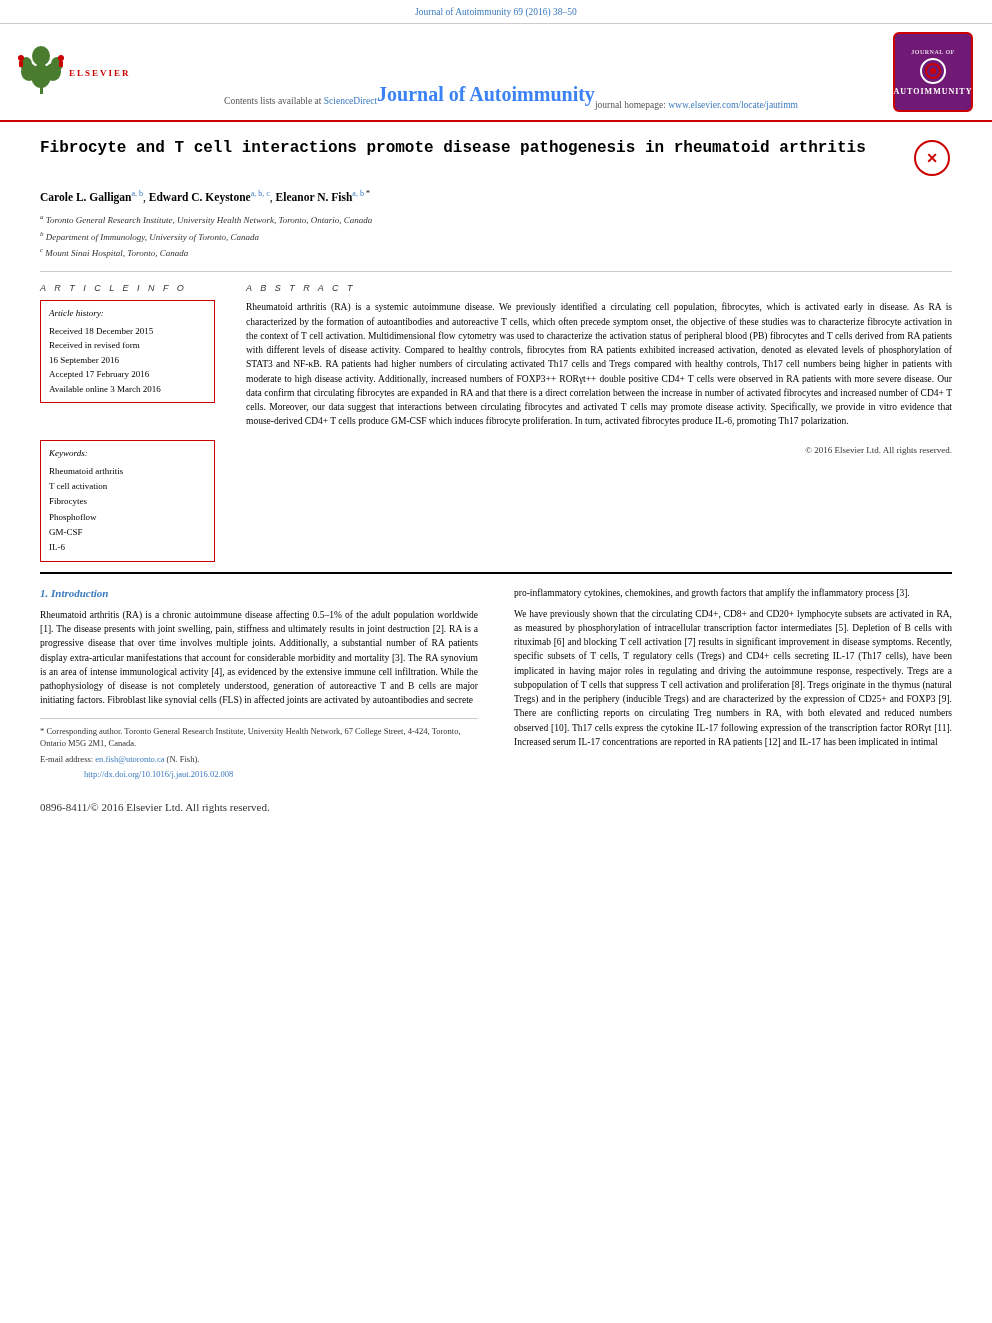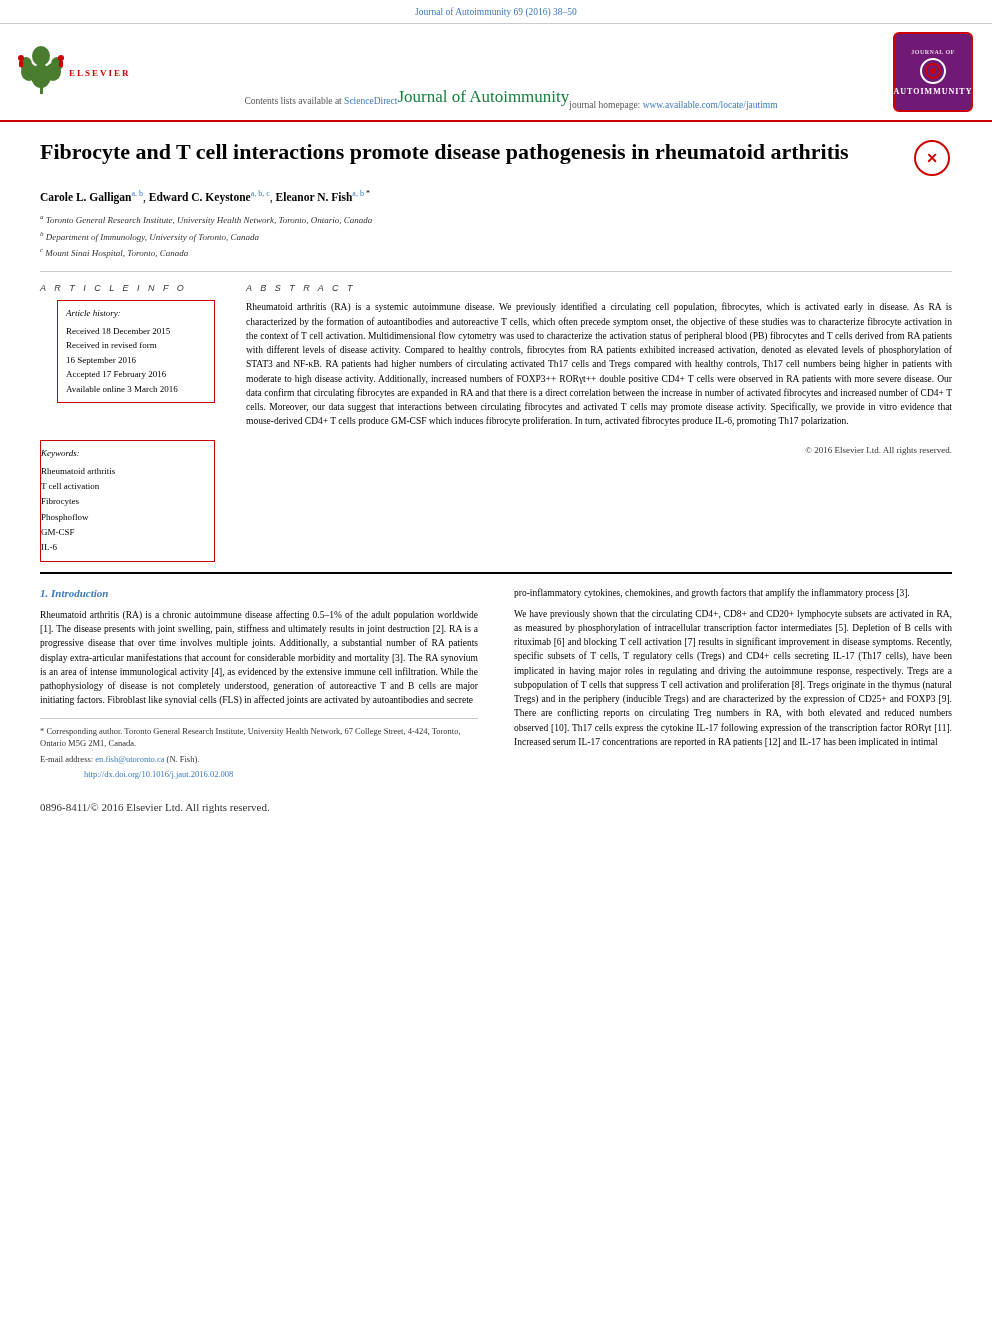--- a/index.html
+++ b/index.html
@@ -62,23 +62,23 @@
     .contents-available {
       font-size: 9.5px;
       color: #555;
       margin-bottom: 4px;
     }
     .contents-available a, .sciencedirect-link {
       color: #3a7abf;
       text-decoration: none;
     }
     .journal-main-title {
-      font-size: 17px;
-      font-weight: normal;
-      color: #15803d;
+      font-size: 20px;
+      font-weight: bold;
+      color: #3b82f6;
       margin: 4px 0;
       font-family: 'Times New Roman', Times, serif;
     }
     .journal-homepage {
       font-size: 9.5px;
       color: #555;
       margin-top: 4px;
     }
     .journal-homepage a {
       color: #3a7abf;
@@ -122,23 +122,23 @@
       padding: 16px 40px 20px;
     }
 
     
     .article-title-section {
       display: flex;
       align-items: flex-start;
       margin-bottom: 10px;
     }
     .article-title {
-      font-size: 22px;
-      font-weight: bold;
-      font-family: Liberation Serif, serif;
+      font-size: 16px;
+      font-weight: bold;
+      font-family: Liberation Mono, monospace;
       line-height: 1.3;
       flex: 1;
     }
     .crossmark-logo {
       width: 40px;
       height: 40px;
       margin-left: 10px;
       flex-shrink: 0;
       display: flex;
       align-items: center;
@@ -222,34 +222,33 @@
       color: #333;
       margin-bottom: 6px;
       font-family: Arial, sans-serif;
       text-transform: uppercase;
     }
     .info-box {
       border: 1px solid #c00;
       padding: 6px 8px;
       margin-bottom: 10px;
       font-size: 9.5px;
-      margin-left: 17px;
     }
     .info-label {
       font-style: italic;
       font-size: 9px;
       margin-bottom: 4px;
     }
     .info-date {
       font-size: 9px;
       line-height: 1.6;
     }
     .keywords-box {
       border: 1px solid #c00;
-      padding: 6px 0;
+      padding: 6px 8px;
       font-size: 9.5px;
       margin-top: 37px;
     }
     .keywords-title {
       font-style: italic;
       font-size: 9px;
       margin-bottom: 4px;
     }
     .keyword-item {
       font-size: 9px;
@@ -371,21 +370,21 @@
   </div>
 
   <div class="header-center">
     <div class="contents-available">
       <span>Contents lists available at</span>
       <a class="sciencedirect-link" href="#">ScienceDirect</a>
     </div>
     <div class="journal-main-title">Journal of Autoimmunity</div>
     <div class="journal-homepage">
       <span>journal homepage:</span>
-      <a class="ref-link" href="#">www.available.com/locate/jautimm</a>
+      <a class="ref-link" href="#">www.elsevier.com/locate/jautimm</a>
     </div>
   </div>
 
   <div class="header-right">
     <div class="autoimmunity-logo">
       <div class="logo-top">JOURNAL OF</div>
       <svg width="40" height="30" viewBox="0 0 40 30">
         <circle cx="20" cy="15" r="12" fill="none" stroke="#fff" stroke-width="2"></circle>
         <circle cx="20" cy="15" r="7" fill="none" stroke="#c00" stroke-width="2"></circle>
         <circle cx="20" cy="15" r="3" fill="#c00"></circle>

